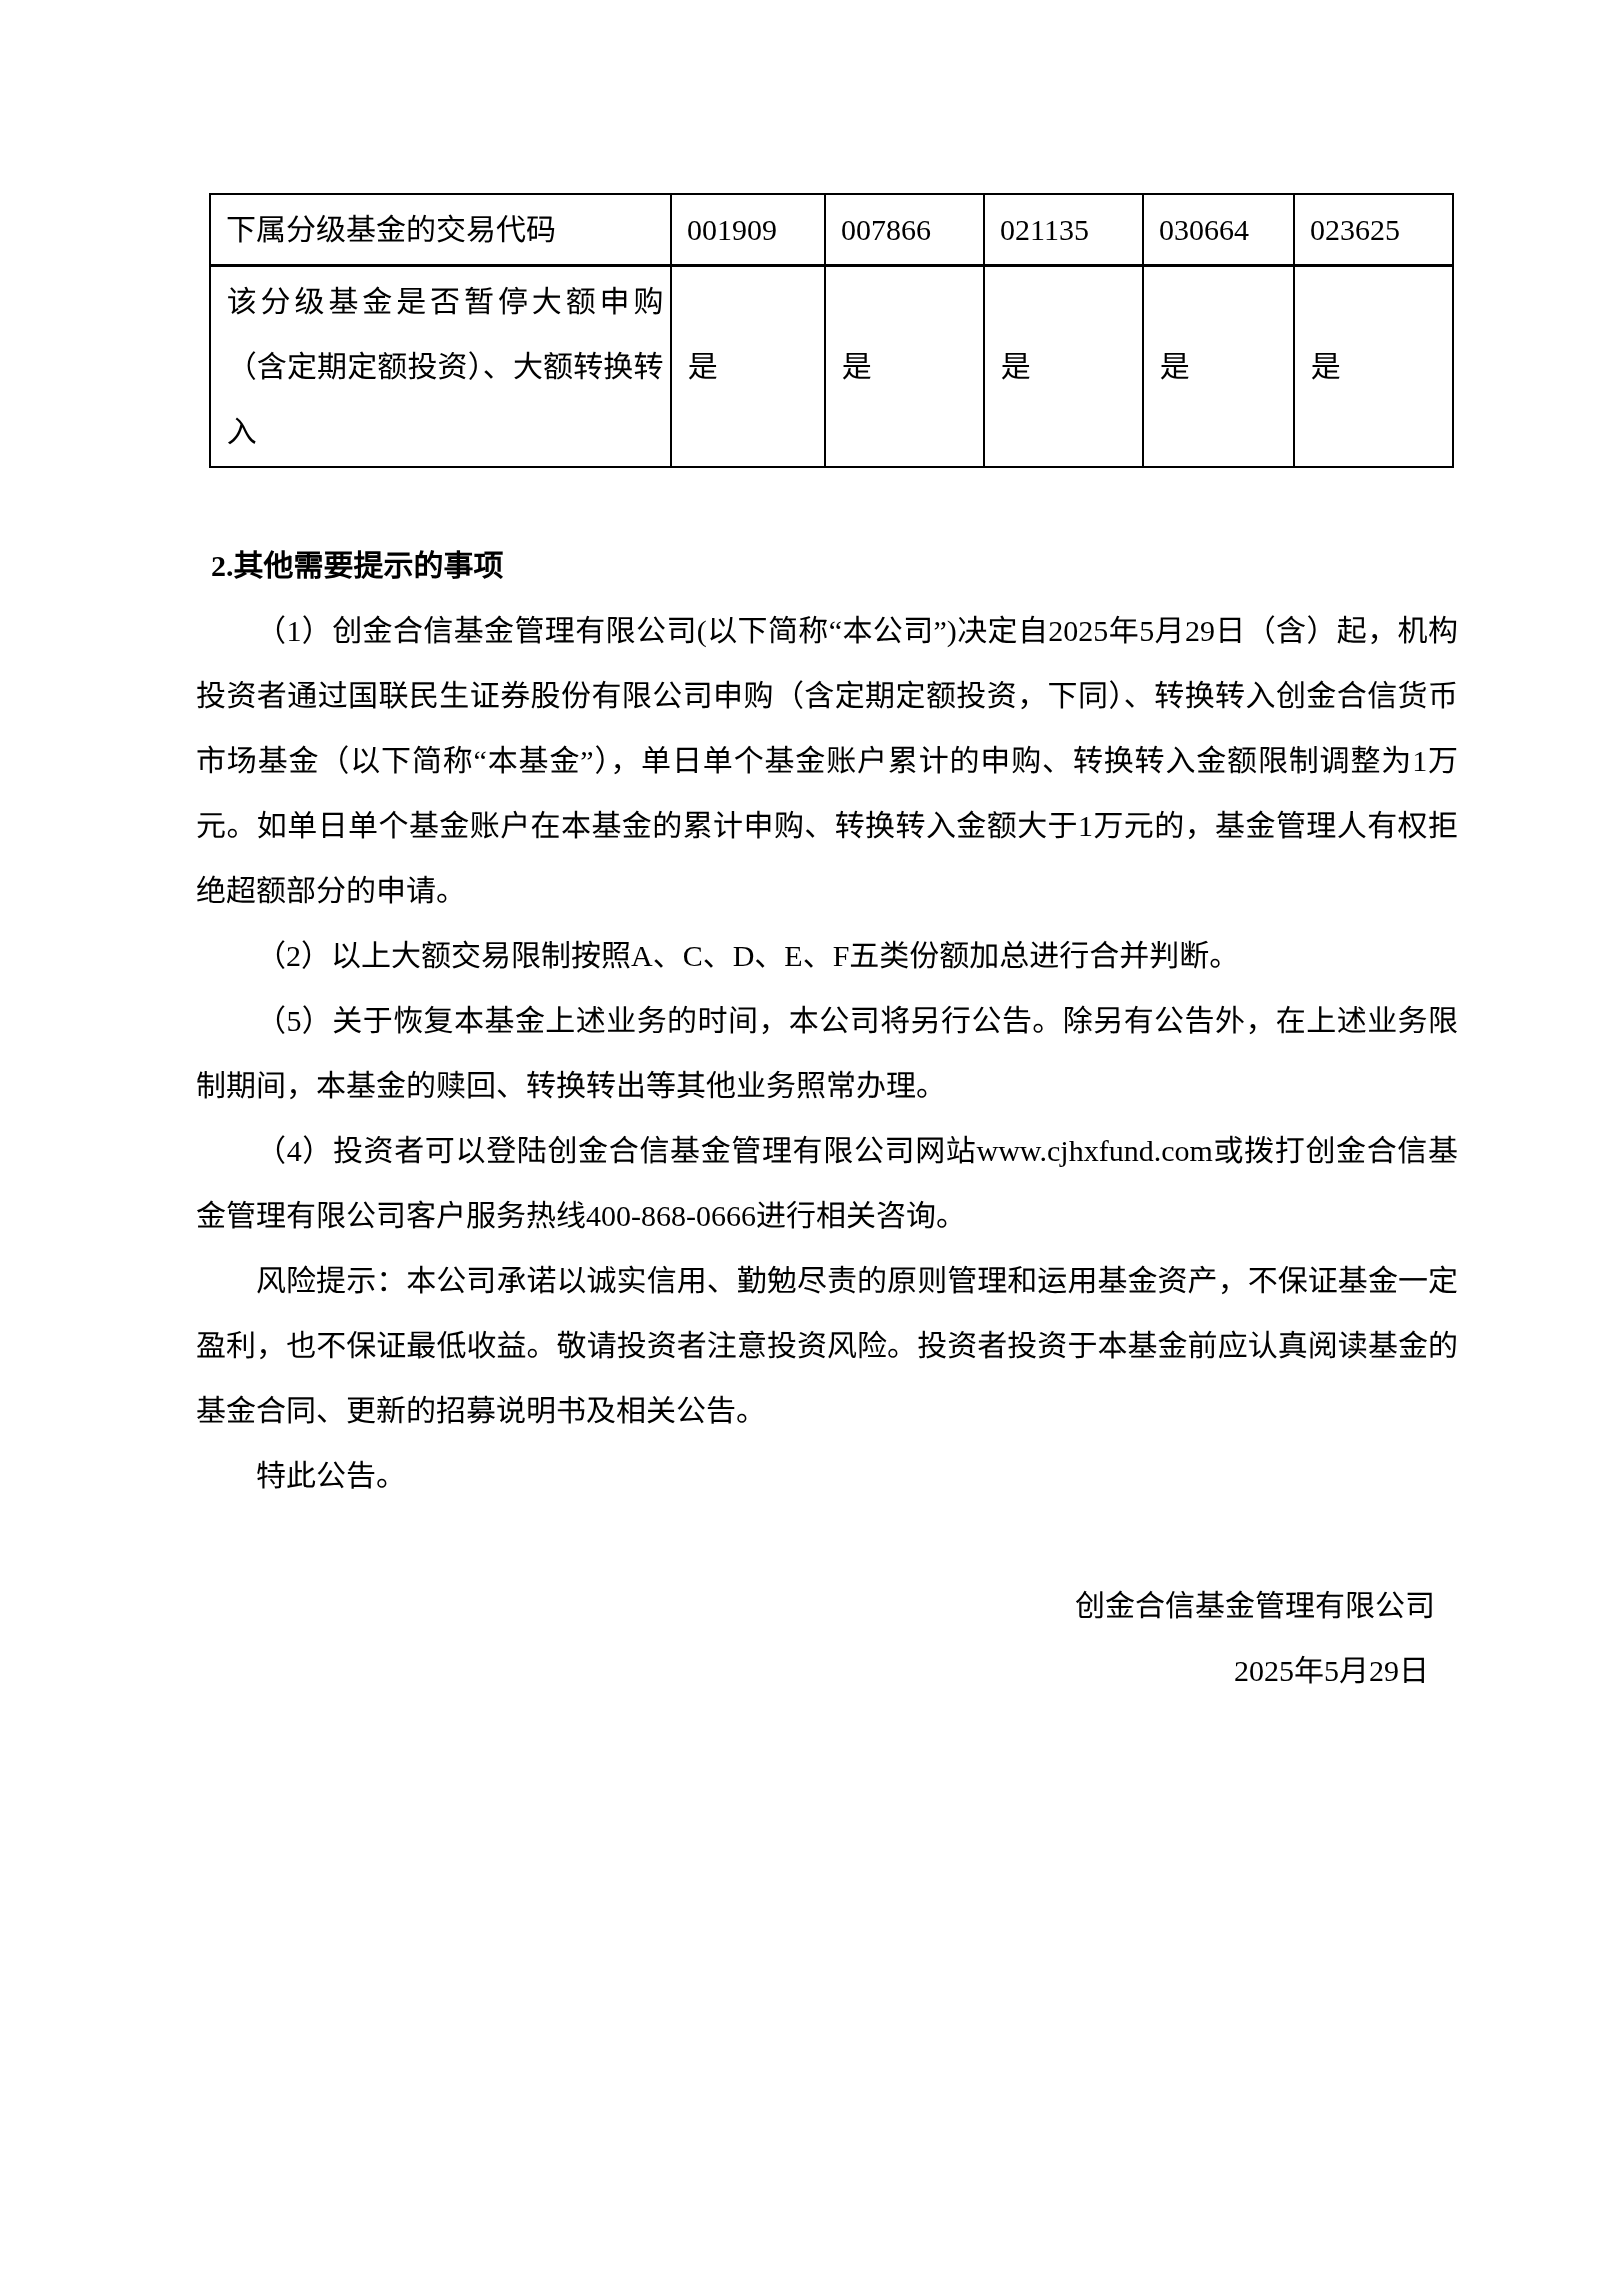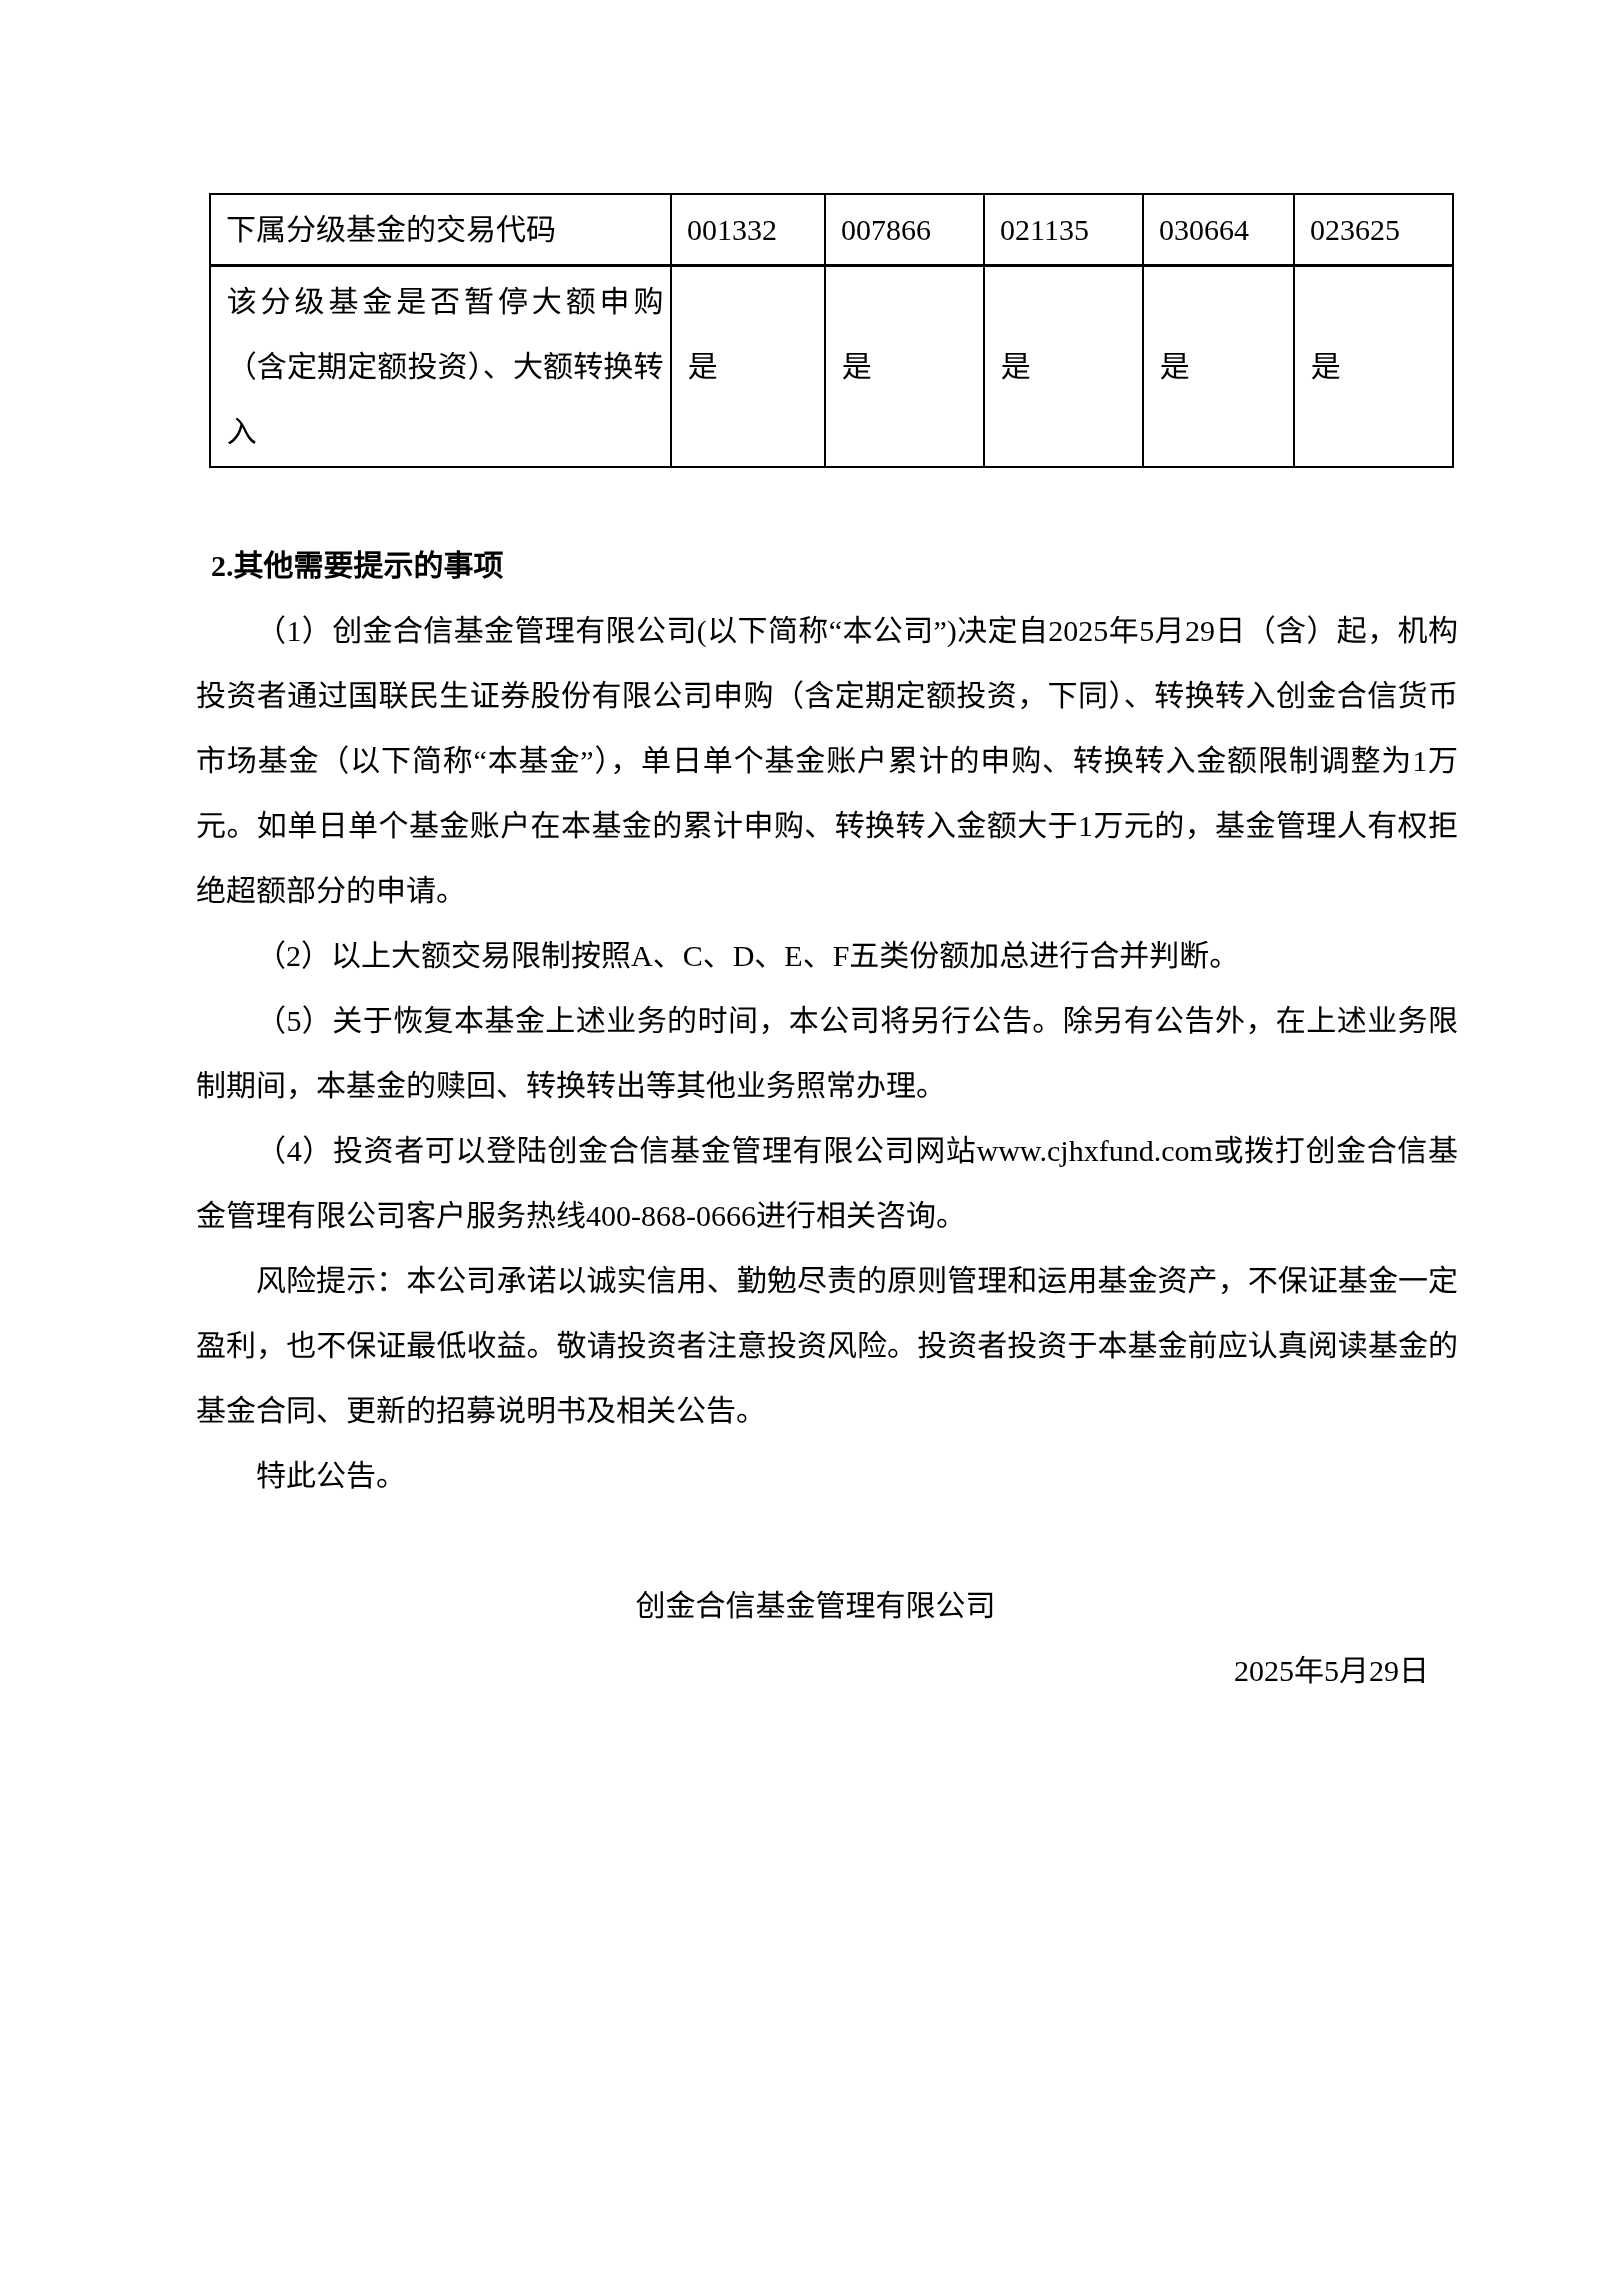--- a/index.html
+++ b/index.html
@@ -61,42 +61,42 @@
   p.closing{
     margin:0;
     line-height:65px;
     text-indent:2em;
   }
   .sig{
     margin:0;
     line-height:65px;
     text-align:right;
   }
-  .sig-company{margin-top:65px;padding-right:23px;text-align:center;}
+  .sig-company{margin-top:65px;padding-right:23px;}
   .sig-date{padding-right:29px;}
 </style>
 </head>
 <body>
 
 <div class="page">
   <div class="content">
 
     <table class="fund-table">
       <colgroup>
         <col style="width:461px">
         <col style="width:154px">
         <col style="width:159px">
         <col style="width:159px">
         <col style="width:151px">
         <col style="width:159px">
       </colgroup>
       <tbody>
           <tr class="row-codes">
         <td class="label-cell">下属分级基金的交易代码</td>
-        <td>001332</td>
+        <td>001909</td>
         <td>007866</td>
         <td>021135</td>
         <td>030664</td>
         <td>023625</td>
       </tr>
       <tr class="row-suspend">
         <td class="label-cell">该分级基金是否暂停大额申购（含定期定额投资）、大额转换转入</td>
         <td>是</td>
         <td>是</td>
         <td>是</td>

